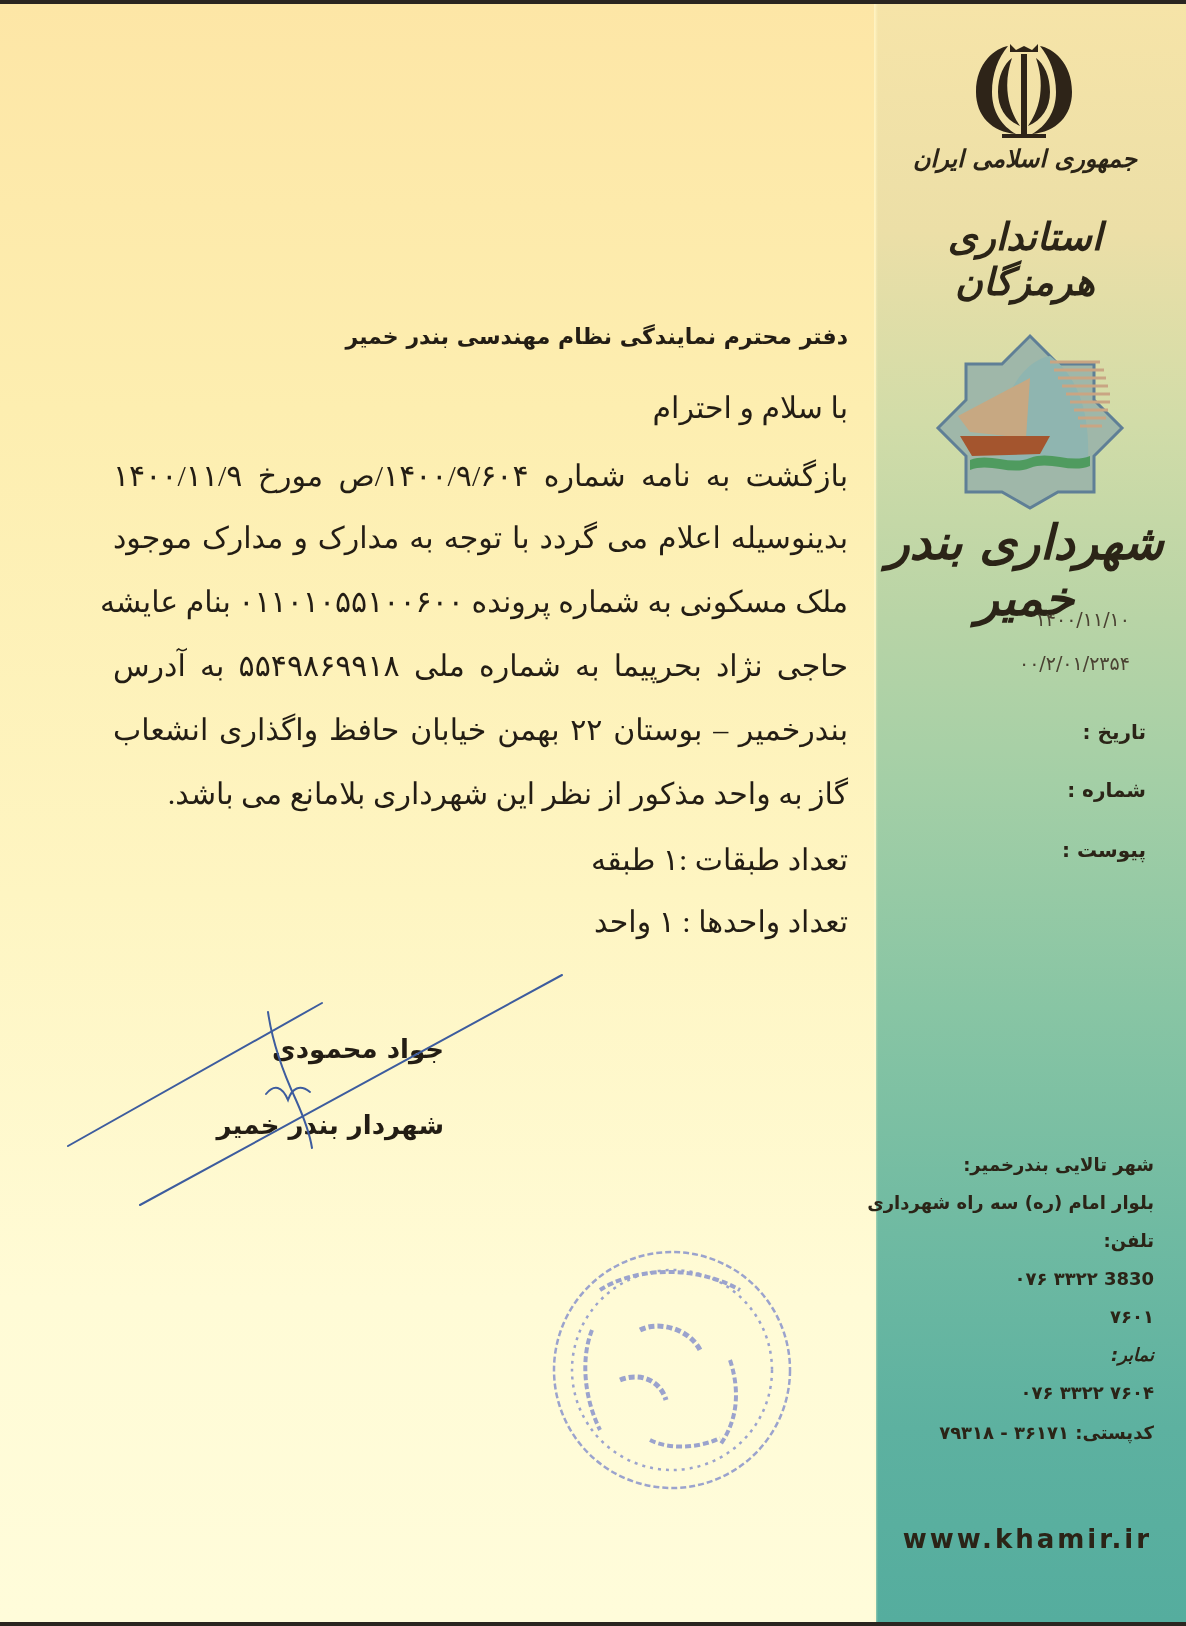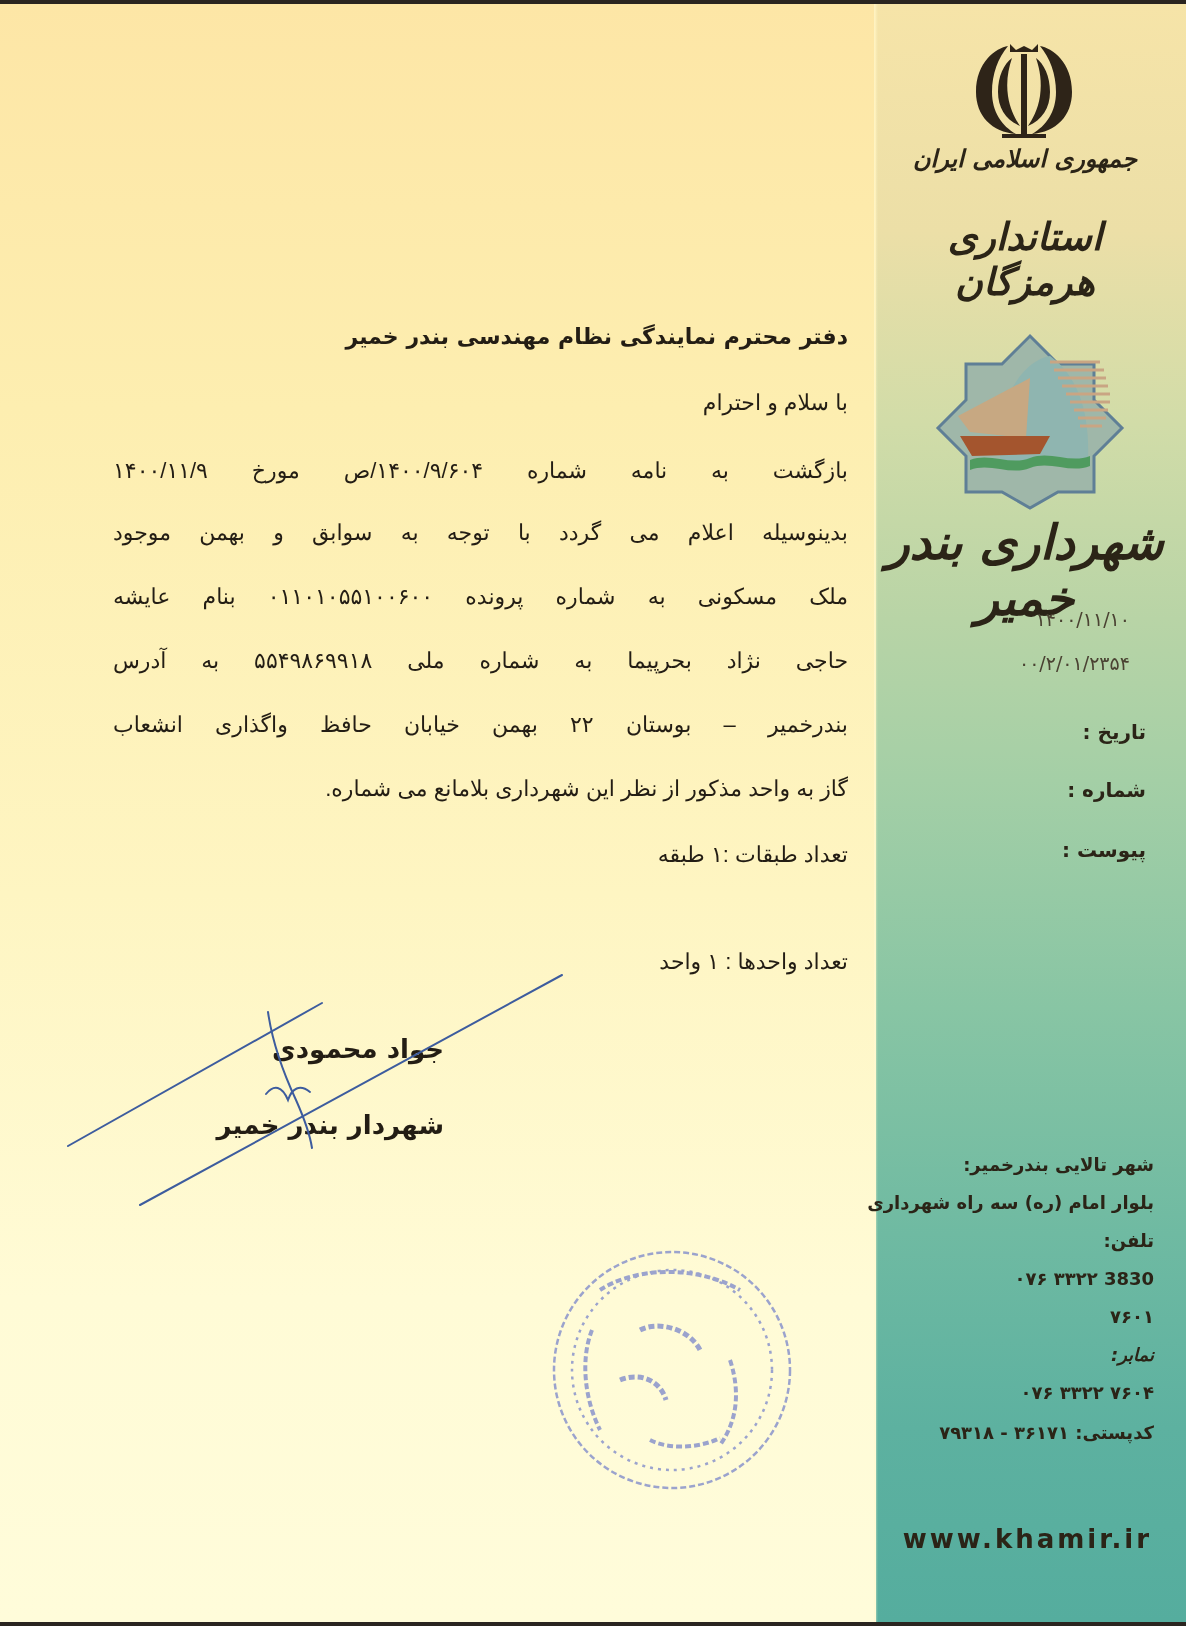--- a/index.html
+++ b/index.html
@@ -60,21 +60,21 @@
       letter-spacing: 3px; color: #2b2417;
     }
 
     
     .recipient {
       position: absolute; right: 338px; top: 296px; text-align: right;
       font-weight: bold; font-size: 22px; color: #231d14; margin-top: 24px;
     }
     .line {
       position: absolute; right: 338px; text-align: right; white-space: nowrap;
-      font-family: Liberation Sans, sans-serif; font-size: 22px; color: #231d14;
+      font-family: Liberation Serif, serif; font-size: 30px; color: #231d14;
     }
     .justified { width: 735px; text-align-last: justify; text-align: justify; }
     .sign-name, .sign-title {
       position: absolute; text-align: right; white-space: nowrap;
       font-weight: bold; font-size: 26px; color: #231d14;
     }
     .sign-name { right: 742px; top: 1030px; }
     .sign-title { right: 742px; top: 1106px; }
 
     .overlay { position: absolute; left: 0; top: 0; width: 1186px; height: 1626px; pointer-events: none; }
@@ -133,27 +133,27 @@
   <div class="contact" style="top:1264px; direction:ltr;">۰۷۶ ۳۳۲۲ 3830</div>
   <div class="contact" style="top:1302px; direction:ltr;">۷۶۰۱</div>
   <div class="contact rtl" style="top:1340px;font-style:italic;">نمابر:</div>
   <div class="contact" style="top:1378px; direction:ltr;">۰۷۶ ۳۳۲۲ ۷۶۰۴</div>
   <div class="contact rtl" style="top:1418px;">کدپستی: ۳۶۱۷۱ - ۷۹۳۱۸</div>
   <div class="website">www.khamir.ir</div>
 
   <div class="recipient rtl">دفتر محترم نمایندگی نظام مهندسی بندر خمیر</div>
   <div class="line rtl" style="top:386px;">با سلام و احترام</div>
   <div class="line rtl justified" style="top:454px;">بازگشت به نامه شماره ۱۴۰۰/۹/۶۰۴/ص مورخ ۱۴۰۰/۱۱/۹</div>
-  <div class="line rtl justified" style="top:516px;">بدینوسیله اعلام می گردد با توجه به سوابق و بهمن موجود</div>
+  <div class="line rtl justified" style="top:516px;">بدینوسیله اعلام می گردد با توجه به مدارک و مدارک موجود</div>
   <div class="line rtl justified" style="top:580px;">ملک مسکونی به شماره پرونده ۰۱۱۰۱۰۵۵۱۰۰۶۰۰ بنام عایشه</div>
   <div class="line rtl justified" style="top:644px;">حاجی نژاد بحرپیما به شماره ملی ۵۵۴۹۸۶۹۹۱۸  به آدرس</div>
   <div class="line rtl justified" style="top:708px;">بندرخمیر – بوستان ۲۲ بهمن خیابان حافظ واگذاری انشعاب</div>
-  <div class="line rtl" style="top:772px;">گاز به واحد مذکور از نظر این شهرداری بلامانع می شماره.</div>
+  <div class="line rtl" style="top:772px;">گاز به واحد مذکور از نظر این شهرداری بلامانع می باشد.</div>
   <div class="line rtl" style="top:838px;">تعداد طبقات :۱ طبقه</div>
-  <div class="line rtl" style="top:900px;margin-top:45px;">تعداد واحدها : ۱ واحد</div>
+  <div class="line rtl" style="top:900px;">تعداد واحدها : ۱ واحد</div>
 
   <div class="sign-name rtl">جواد محمودی</div>
   <div class="sign-title rtl">شهردار بندر خمیر</div>
 </div>
 
 <svg class="overlay" viewBox="0 0 1186 1626">
   <g fill="none" stroke="#3d5c9e" stroke-width="2" stroke-linecap="round">
     <path d="M68 1146 L322 1003"></path>
     <path d="M140 1205 L562 975"></path>
     <path d="M268 1012 C272 1040 282 1070 296 1100 C304 1118 310 1135 312 1148"></path>

